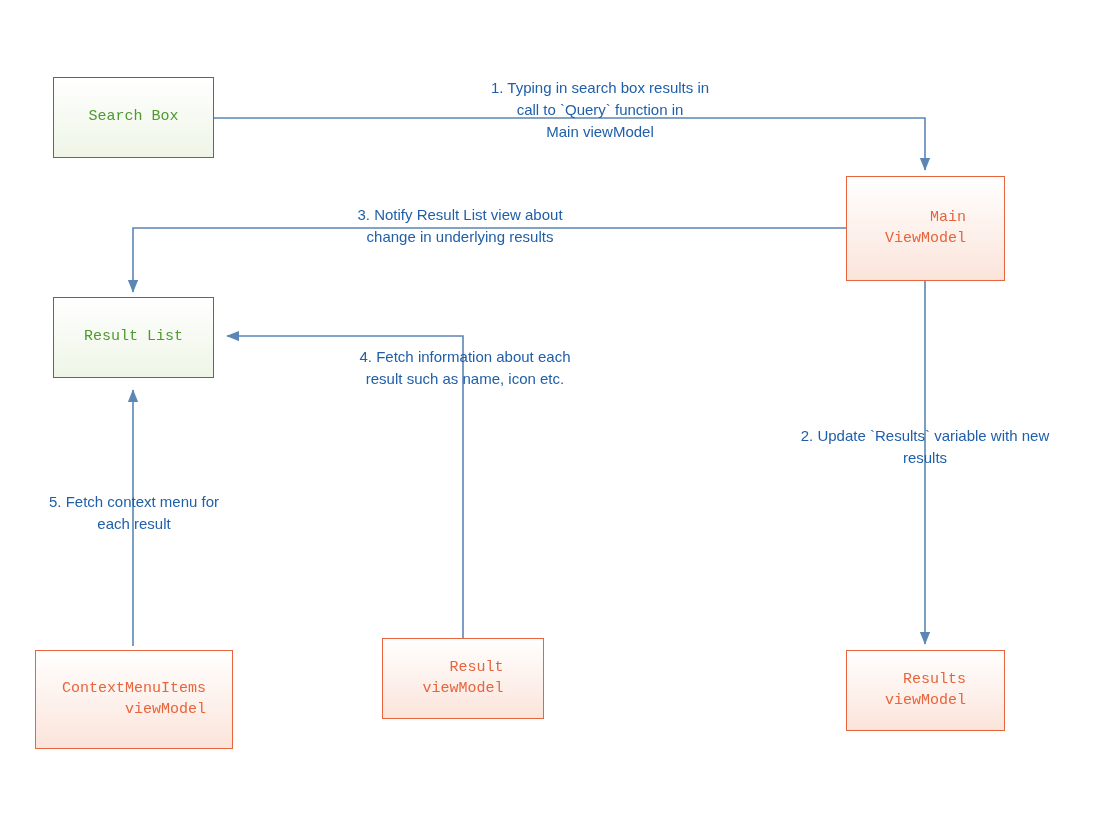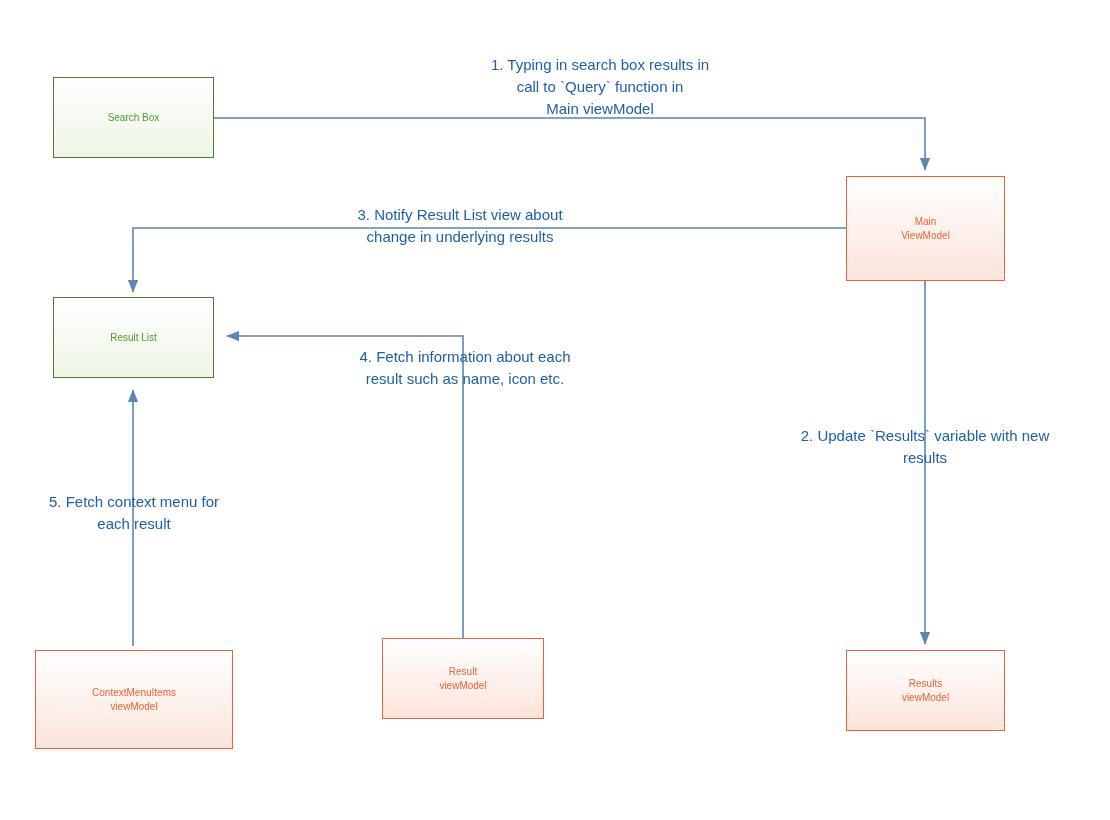--- a/index.html
+++ b/index.html
@@ -17,33 +17,35 @@
     background: #ffffff;
     overflow: hidden;
   }
   .node {
     position: absolute;
     box-sizing: border-box;
     display: flex;
     align-items: center;
     justify-content: center;
     text-align: center;
-    font-size: 10px;
+    font-size: 15px;
     line-height: 1.35;
     white-space: pre-line;
+    font-family: Liberation Mono, monospace;
   }
   .node-green {
     border: 1px solid #4e7a35;
     color: #4e9a2f;
     background: linear-gradient(to bottom, #ffffff 0%, #eef5e6 100%);
   }
   .node-orange {
     border: 1px solid #e8643c;
     color: #e8643c;
     background: linear-gradient(to bottom, #ffffff 0%, #fbe4da 100%);
+    text-align: right;
   }
   .label {
     position: absolute;
     color: #1f5fa9;
     font-size: 15px;
     line-height: 1.45;
     text-align: center;
     white-space: pre-line;
   }
   svg.edges {
@@ -92,21 +94,21 @@
 
   <div class="node node-orange" style="left:35px; top:650px; width:198px; height:99px;">ContextMenuItems
 viewModel</div>
 
   <div class="node node-orange" style="left:382px; top:638px; width:162px; height:81px;">Result
 viewModel</div>
 
   <div class="node node-orange" style="left:846px; top:650px; width:159px; height:81px;">Results
 viewModel</div>
 
-  <div class="label" style="left:440px; top:54px; width:320px;">1. Typing in search box results in
+  <div class="label" style="left:440px; top:77px; width:320px;">1. Typing in search box results in
 call to `Query` function in
 Main viewModel</div>
 
   <div class="label" style="left:745px; top:425px; width:360px;">2. Update `Results` variable with new
 results</div>
 
   <div class="label" style="left:300px; top:204px; width:320px;">3. Notify Result List view about
 change in underlying results</div>
 
   <div class="label" style="left:305px; top:346px; width:320px;">4. Fetch information about each

